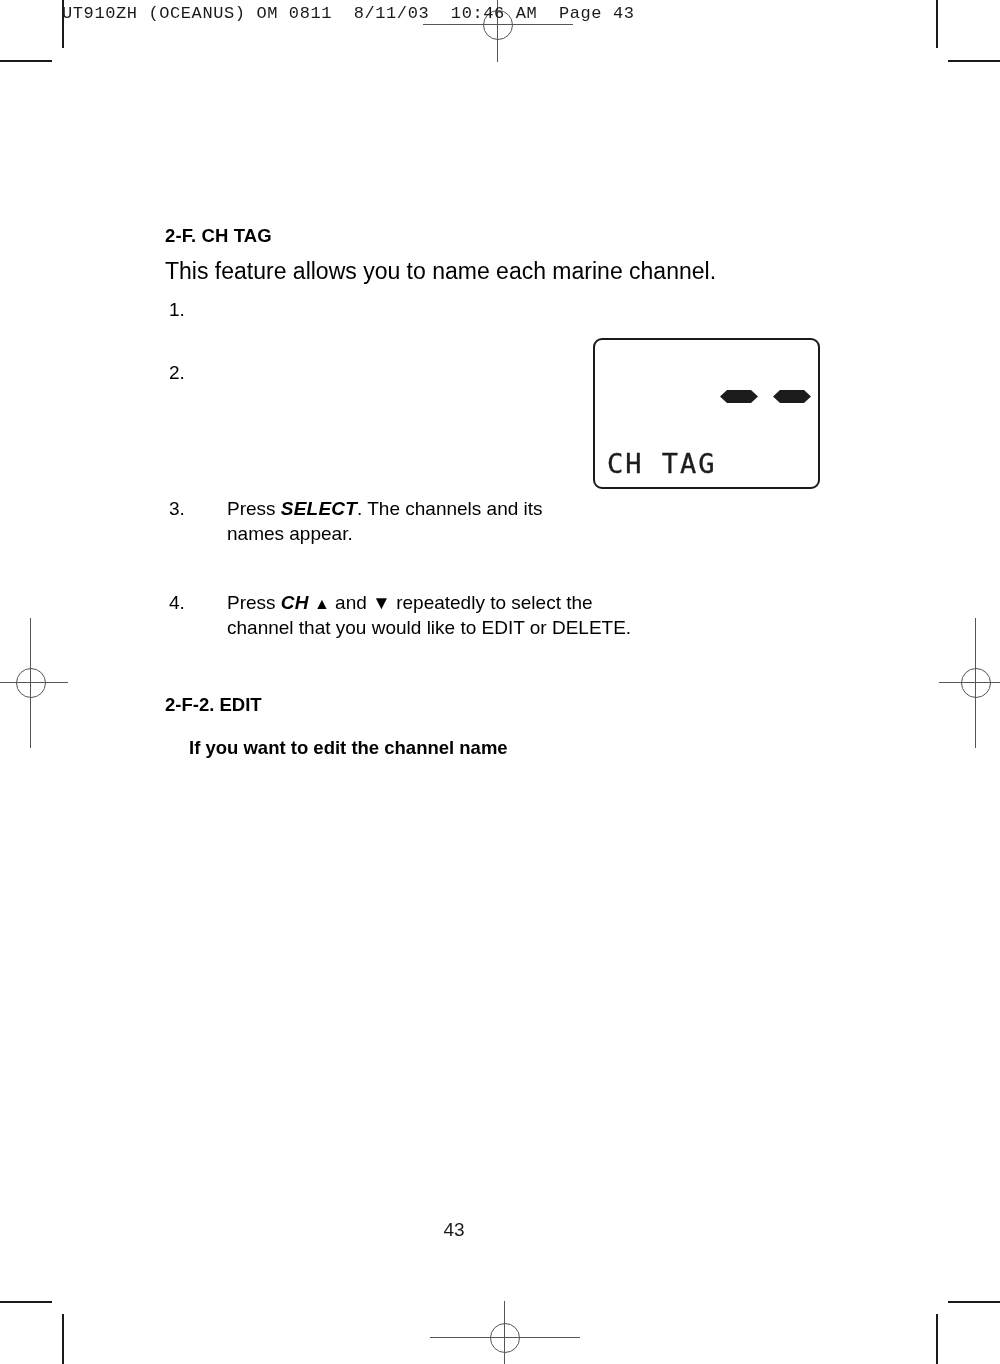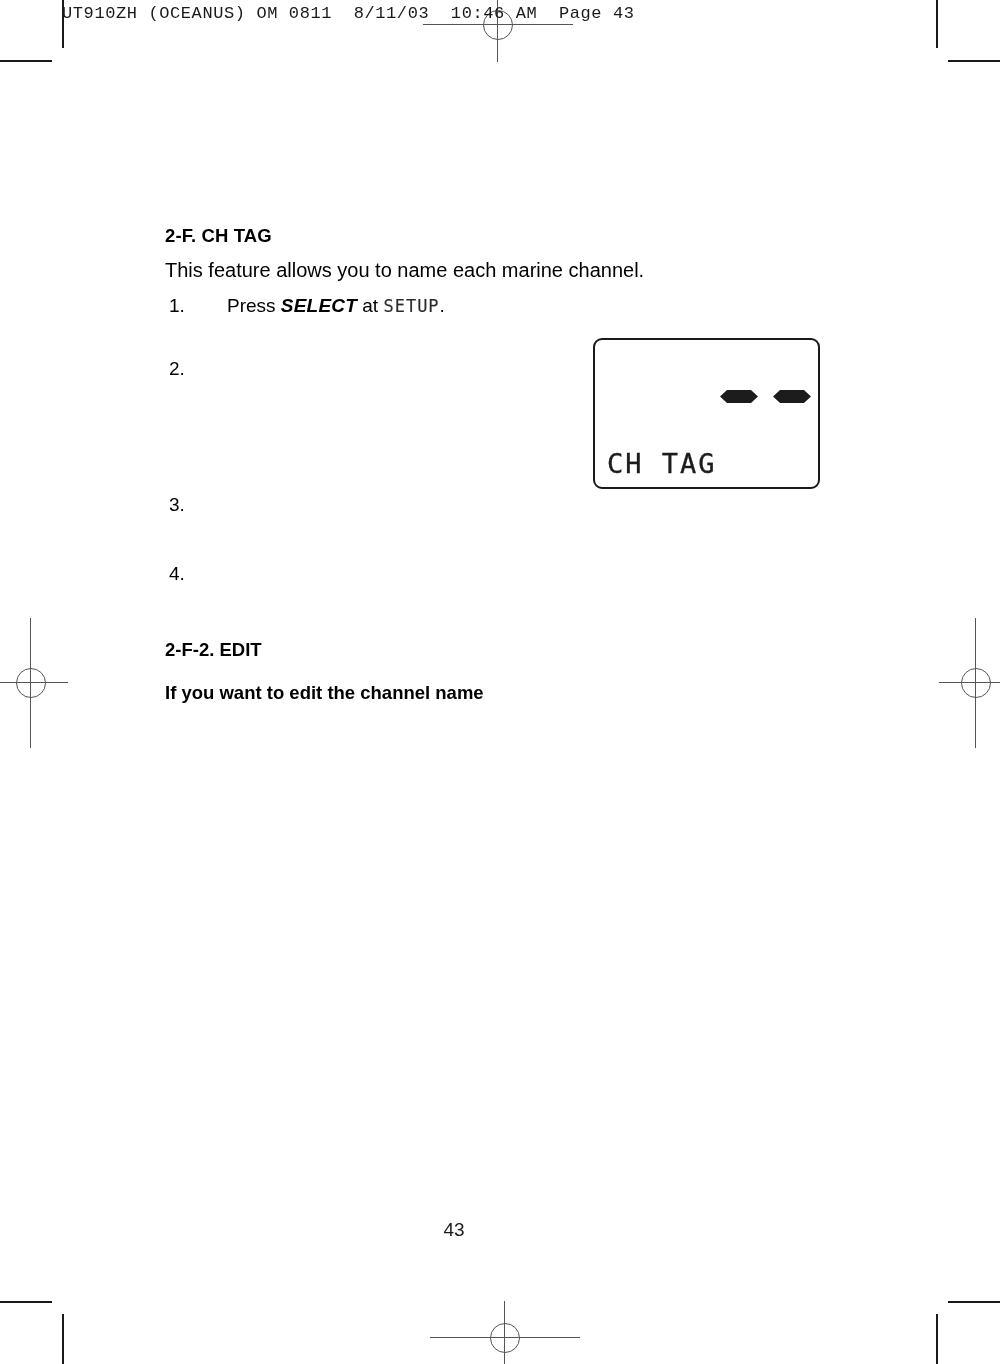--- a/index.html
+++ b/index.html
@@ -81,21 +81,21 @@
 
   .sec-heading {
     font-size: 18.5px;
     font-weight: bold;
     letter-spacing: 0.1px;
     margin: 0 0 10px 0;
     line-height: 1.25;
   }
 
   .intro-line {
-    font-size: 20px;
+    font-size: 23px;
     line-height: 1.3;
     margin: 0 0 10px 0;
   }
 
   .step {
     display: flex;
     font-size: 19px;
     line-height: 1.33;
     margin-top: 10px;
   }
@@ -219,38 +219,39 @@
 <div class="page-header">UT910ZH (OCEANUS) OM 0811  8/11/03  10:46 AM  Page 43</div>
 
 <div class="content">
 
   <h2 class="sec-heading">2-F. CH TAG</h2>
 
   <p class="intro-line">This feature allows you to name each marine channel.</p>
 
   <div class="step narrow">
     <div class="step-num">1.</div>
-    <div class="step-body"><span>Press </span><span class="bold-italic">SELECT</span><span> at </span><span class="lcd-inline">SETUP</span><span>.</span></div>
   </div>
 
   <div class="step narrow" style="margin-top:38px;">
     <div class="step-num">2.</div>
   </div>
 
   <div class="step narrow" style="margin-top:110px;">
     <div class="step-num">3.</div>
+    <div class="step-body"><span>Press </span><span class="bold-italic">SELECT</span><span>.  The channels and its names appear.</span></div>
   </div>
 
   <div class="step" style="margin-top:44px;">
     <div class="step-num">4.</div>
+    <div class="step-body"><span>Press </span><span class="bold-italic">CH</span>&nbsp;<span class="arrow">▲</span><span> and ▼ repeatedly to select the channel that you would like to EDIT or DELETE.</span></div>
   </div>
 
   <h3 class="sub-heading" style="margin-top:52px;">2-F-2. EDIT</h3>
 
-  <p class="sub-heading" style="margin-top:20px;">If you want to edit the channel name</p>
+  <p class="sub-heading" style="margin-top:20px;margin-left:24px;">If you want to edit the channel name</p>
 </div>
 
 <div class="lcd-panel">
   <div class="seg-dash d1"></div>
   <div class="seg-dash d2"></div>
   <div class="lcd-label">CH TAG</div>
 </div>
 
 <div class="folio">43</div>
 

